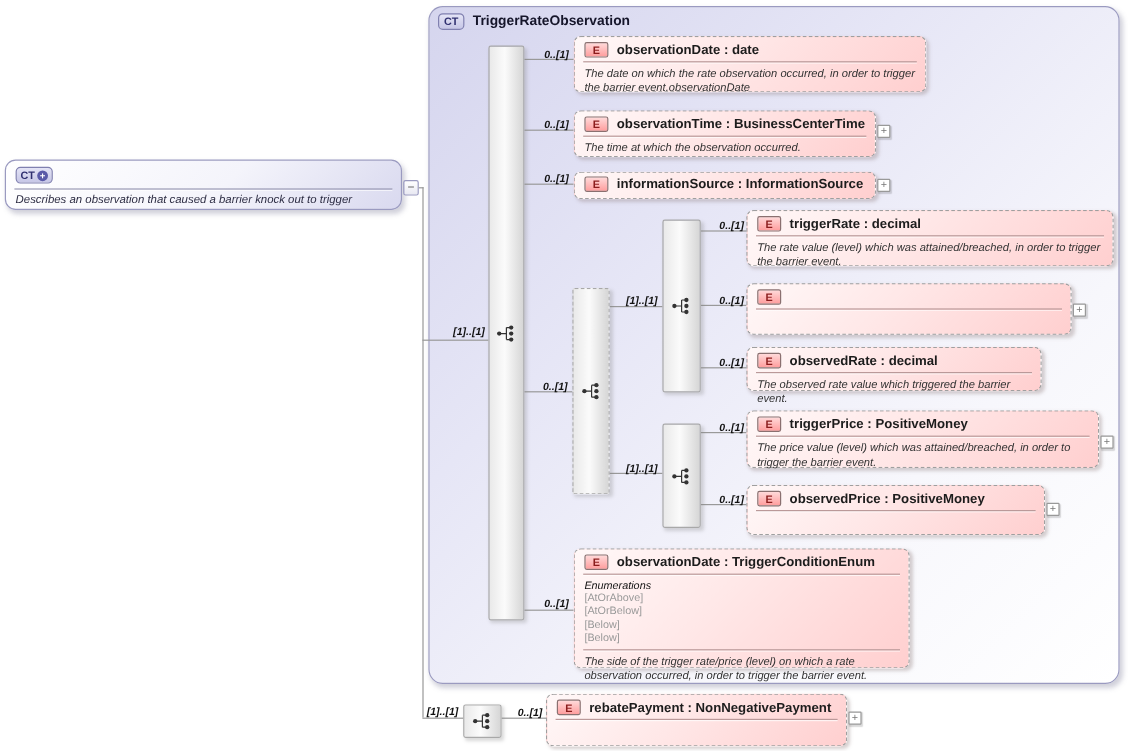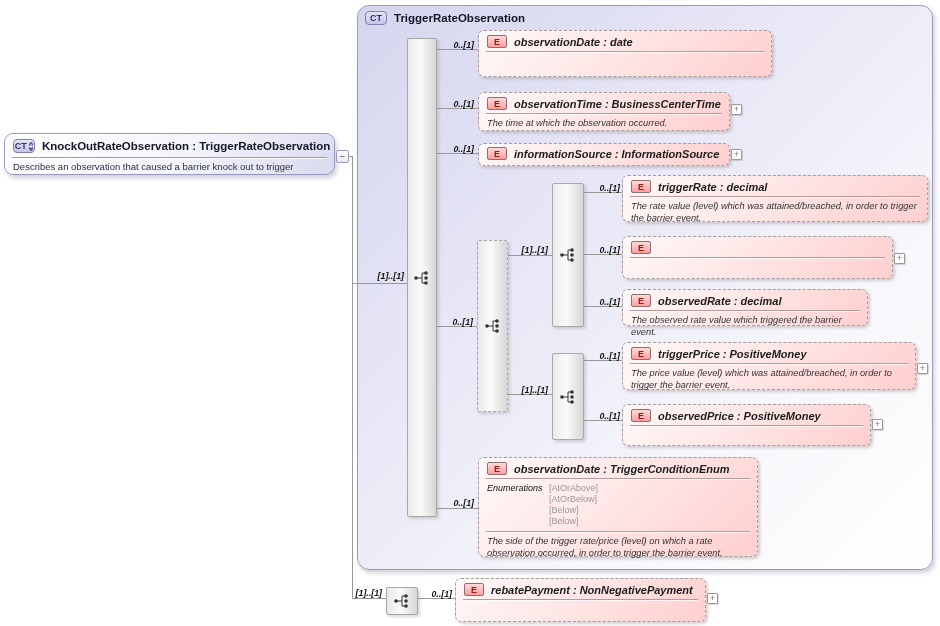--- a/index.html
+++ b/index.html
@@ -35,33 +35,33 @@
 
   
   .root-box {
     position:absolute; border:1px solid #9a9ac0; border-radius:9px;
     background:linear-gradient(135deg,#ffffff 0%,#f4f4fb 55%,#d9d9ef 100%);
     box-shadow:2px 3px 4px rgba(120,120,150,0.35);
   }
   .root-head { display:flex; align-items:center; gap:7px; padding:5px 8px 3px 8px; }
   .root-title { font-size:11.5px; font-weight:bold; color:#15152a; white-space:nowrap; }
   .root-sep { border-top:1px solid #9a9ab5; margin:1px 7px 0 7px; box-shadow:0 1px 0 rgba(255,255,255,0.8); }
-  .root-desc { padding:3px 8px; font-size:9.5px; color:#2e2e44; }
+  .root-desc { padding:3px 8px; font-size:9.5px; font-style:italic; color:#2e2e44; }
 
   
   .el {
     position:absolute; border:1px dashed #9f9f9f; border-radius:6px;
     background:linear-gradient(135deg,#fff8f8 0%,#ffe7e7 45%,#ffcfcf 100%);
     box-shadow:2px 2px 3px rgba(140,120,120,0.35);
   }
   .el-head { display:flex; align-items:center; gap:7px; padding:4px 8px 2px 8px; }
-  .el-title { font-size:11px; font-weight:bold; color:#1c1c1c; white-space:nowrap;font-style:italic; }
+  .el-title { font-size:11px; font-weight:bold; color:#1c1c1c; white-space:nowrap; }
   .el-sep { border-top:1px solid #b99; margin:1px 7px 0 7px; box-shadow:0 1px 0 rgba(255,255,255,0.7); }
   .el-desc { padding:3px 8px 2px 8px; font-size:9.3px; font-style:italic; color:#333; line-height:1.3; }
-  .enum-row { display:flex; padding:4px 2px 3px 8px; font-size:9px; }
+  .enum-row { display:flex; padding:4px 2px 3px 8px; font-size:9px;flex-direction:column; }
   .enum-label { width:62px; font-style:italic; color:#111; flex:0 0 auto; }
   .enum-vals { color:#999; line-height:1.22; }
 
   
   .gbar {
     position:absolute; border:1px solid #a8a8a8; border-radius:2px;
     background:linear-gradient(to right,#e9e9e9 0%,#fbfbfb 45%,#d6d6d6 100%);
     box-shadow:2px 2px 3px rgba(130,130,130,0.3);
     display:flex; align-items:center; justify-content:center;
   }
@@ -95,21 +95,20 @@
       <span class="ct-title">TriggerRateObservation</span>
     </div>
   </div>
 
   <div class="root-box" style="left:4px;top:133px;width:331px;height:42px;">
     <div class="root-head">
       <span class="badge-ct">
           <span>CT</span>
           <span class="plus-circle">+</span>
         </span>
-      <span class="root-title">KnockOutRateObservation : TriggerRateObservation</span>
     </div>
     <div class="root-sep"></div>
     <div class="root-desc">Describes an observation that caused a barrier knock out to trigger</div>
   </div>
 
   <div class="minusbox" style="left:336px;top:150px;">−</div>
 
   <div class="hl" style="left:349px;top:156px;width:4px;"></div>
   <div class="vl" style="left:352px;top:156px;height:442px;"></div>
   <div class="hl" style="left:352px;top:283px;width:55px;"></div>
@@ -213,20 +212,21 @@
   <div class="mult" style="left:590px;top:411px;width:30px;">0..[1]</div>
   <div class="mult" style="left:346px;top:588px;width:36px;">[1]..[1]</div>
   <div class="mult" style="left:424px;top:589px;width:28px;">0..[1]</div>
 
   <div class="el" style="left:478px;top:30px;width:294px;height:47px;">
     <div class="el-head">
       <span class="badge-e">E</span>
       <span class="el-title">observationDate : date</span>
     </div>
     <div class="el-sep"></div>
+    <div class="el-desc">The date on which the rate observation occurred, in order to trigger the barrier event.observationDate</div>
   </div>
 
   <div class="el" style="left:478px;top:92px;width:252px;height:39px;">
     <div class="el-head">
       <span class="badge-e">E</span>
       <span class="el-title">observationTime : BusinessCenterTime</span>
     </div>
     <div class="el-sep"></div>
     <div class="el-desc">The time at which the observation occurred.</div>
   </div>

